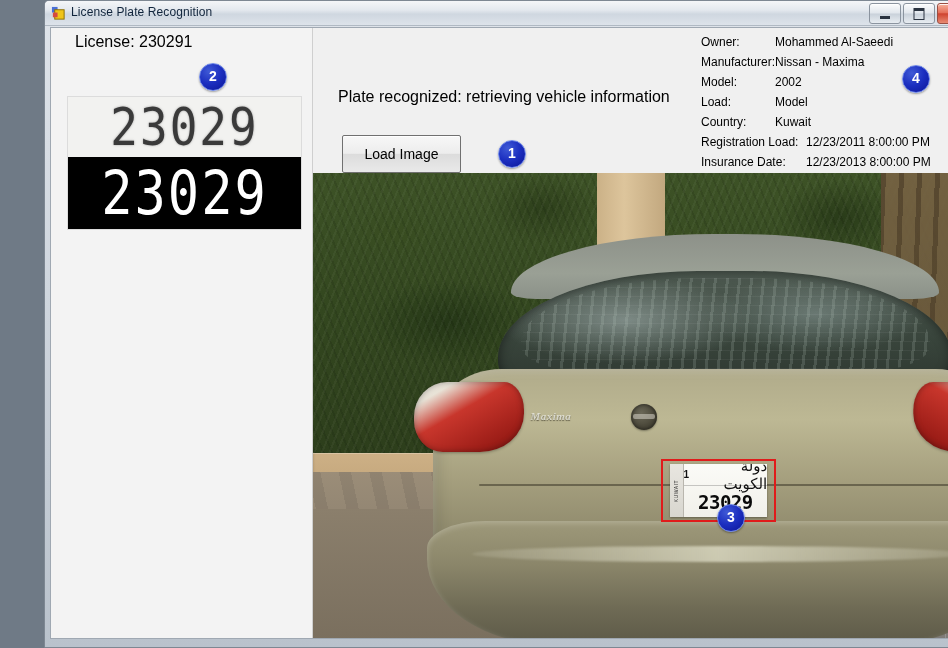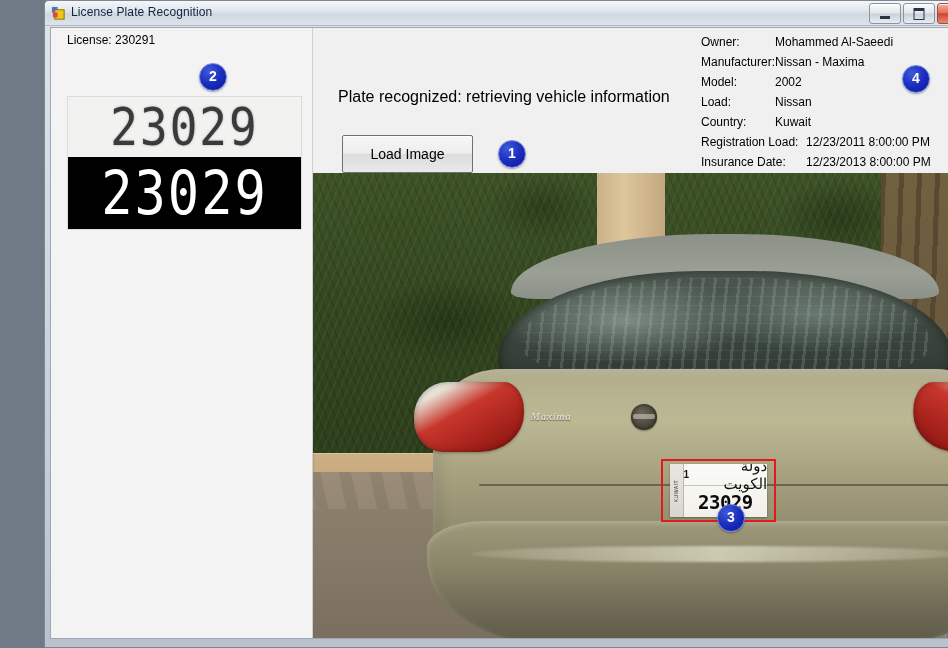--- a/index.html
+++ b/index.html
@@ -89,22 +89,22 @@
 
   
   .left-pane {
     position: absolute; left: 0; top: 0;
     width: 262px; height: 100%;
     background: #f3f3f3;
     border-right: 1px solid #cfcfcf;
     box-sizing: border-box;
   }
   .license-line {
-    position: absolute; left: 16px; top: 5px;
-    font-size: 12px; color: #000;
+    position: absolute; left: 24px; top: 5px;
+    font-size: 16px; color: #000;
     white-space: nowrap;
   }
 
   
   .plate-crops {
     position: absolute; left: 17px; top: 69px;
     width: 233px; height: 132px;
     background: #fff;
     box-shadow: 0 0 0 1px #dcdcdc;
   }
@@ -137,21 +137,21 @@
   }
 
   
   .status-text {
     position: absolute; left: 287px; top: 60px;
     font-size: 16px; color: #000;
     white-space: nowrap;
   }
   .load-button {
     position: absolute; left: 291px; top: 107px;
-    width: 131px; height: 38px;
+    width: 119px; height: 38px;
     box-sizing: border-box;
     border: 1px solid #707070;
     border-radius: 2px;
     background: linear-gradient(180deg,#f7f7f7 0%, #ededed 48%, #dcdcdc 51%, #e9e9e9 100%);
     font-family: "Liberation Sans", sans-serif;
     font-size: 14px; color: #000;
     cursor: pointer;
     box-shadow: inset 0 1px 0 rgba(255,255,255,.9);
   }
 
@@ -493,21 +493,21 @@
       <div class="info-row">
         <span class="info-label">Manufacturer:</span>
         <span class="info-value v-col-a">Nissan - Maxima</span>
       </div>
       <div class="info-row">
         <span class="info-label">Model:</span>
         <span class="info-value v-col-a">2002</span>
       </div>
       <div class="info-row">
         <span class="info-label">Load:</span>
-        <span class="info-value v-col-a">Nissan</span>
+        <span class="info-value v-col-a">Model</span>
       </div>
       <div class="info-row">
         <span class="info-label">Country:</span>
         <span class="info-value v-col-a">Kuwait</span>
       </div>
       <div class="info-row">
         <span class="info-label">Registration Load:</span>
         <span class="info-value v-col-b">12/23/2011 8:00:00 PM</span>
       </div>
       <div class="info-row">

